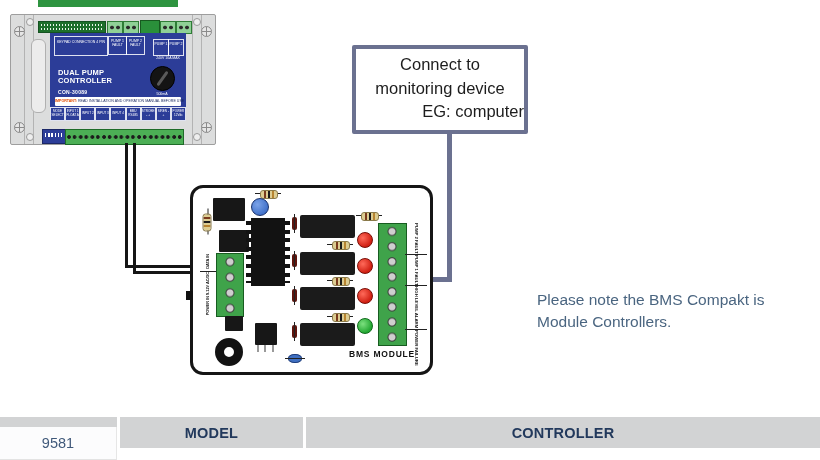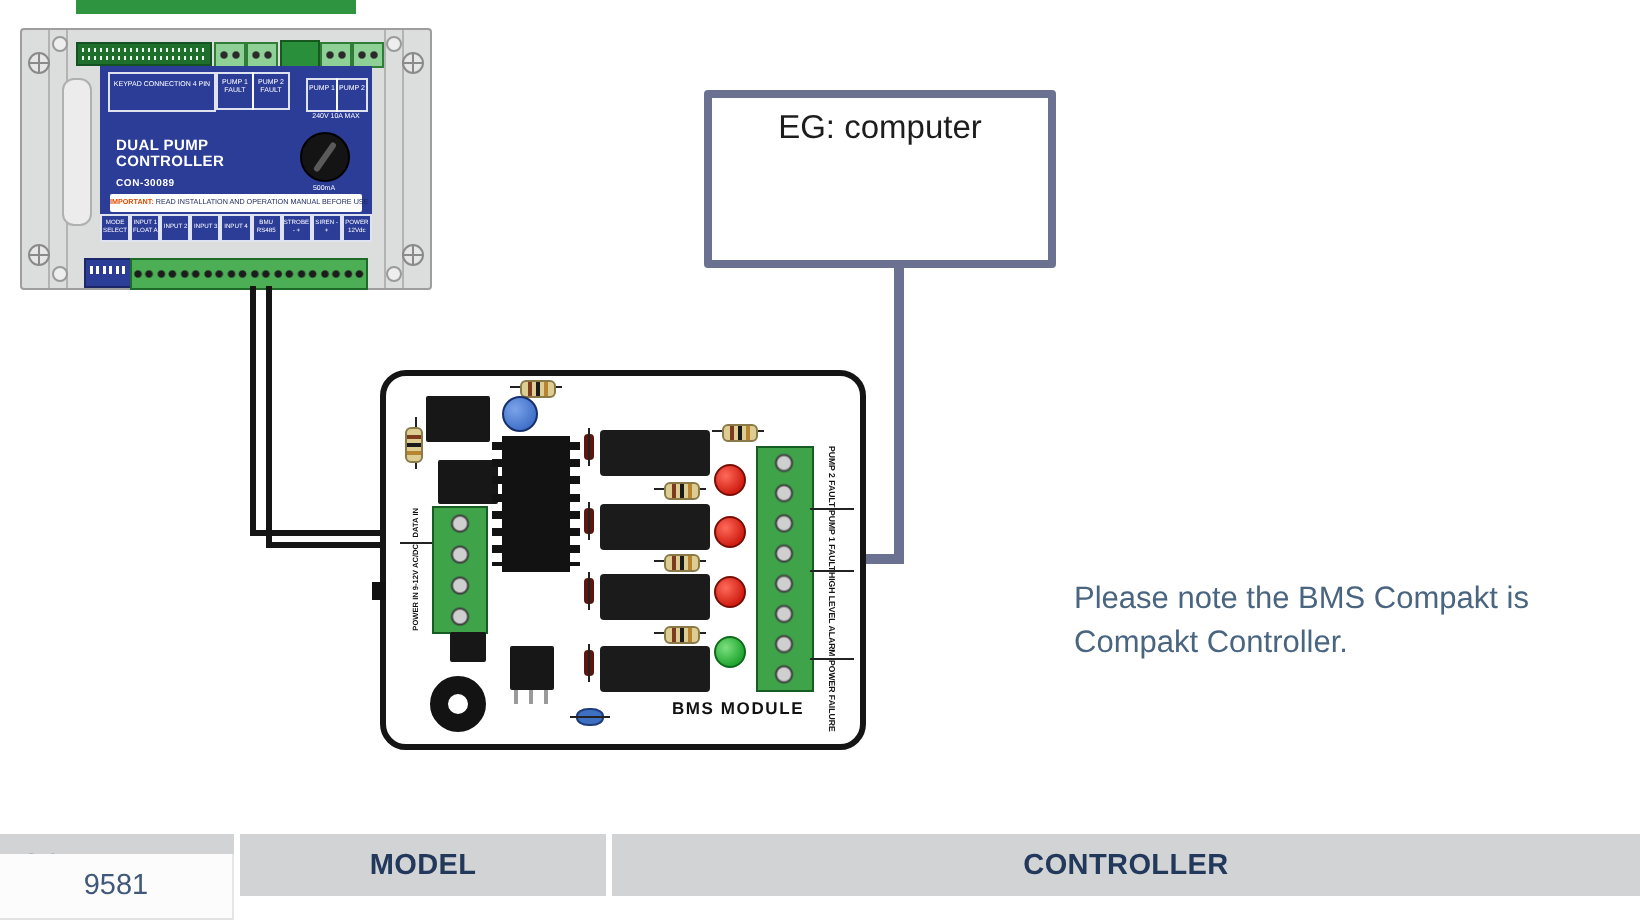--- a/index.html
+++ b/index.html
@@ -87,21 +87,21 @@
   #right-labels .sect{flex:1;display:flex;align-items:center;justify-content:center;border-top:1px solid #222;}
   #right-labels .sect:first-child{border-top:none;}
   #left-labels{left:7px;top:65px;width:16px;height:62px;display:flex;flex-direction:column;}
   #left-labels .sect{flex:1;display:flex;align-items:center;justify-content:center;border-top:1px solid #222;}
   #left-labels .sect:first-child{border-top:none;}
   #left-labels .vtext{font-size:3.8px;text-align:center;}
   #toroid{left:22px;top:150px;width:28px;height:28px;border:9px solid #131313;border-radius:50%;background:#fff;box-sizing:border-box;}
   #transistor-legs{left:64px;top:157px;width:18px;height:7px;background:repeating-linear-gradient(90deg,#9a9a9a 0 2px,transparent 2px 7.5px);}
   #diode-blue{left:95px;top:166px;width:12px;height:7px;background:#3f6fc1;border:1px solid #1d3d7d;border-radius:45%;}
   #diode-blue::before{content:"";position:absolute;left:-4px;right:-4px;top:2.5px;height:1.3px;background:#222;}
-  #board-title{left:130px;top:161px;width:92px;font-size:8.5px;font-weight:bold;letter-spacing:.8px;color:#111;text-align:center;}
+  #board-title{left:143px;top:161px;width:92px;font-size:8.5px;font-weight:bold;letter-spacing:.8px;color:#111;text-align:center;}
   #board-stub{left:-7px;top:103px;width:7px;height:9px;background:#111;}
 
   
   #note{left:537px;top:289px;width:250px;font-size:15.5px;line-height:22px;color:#4a6580;}
   #note span{display:block;}
 
   
   .trow{left:0;width:820px;display:flex;}
   #thead{top:394px;height:31px;margin-top:23px;}
   #tbody{top:427px;height:33px;}
@@ -172,21 +172,23 @@
     <div class="abs" id="dip"></div>
     <div class="abs" id="ctl-bstrip"></div>
   </div>
 
   <div class="abs wire" style="left:125px;top:143px;width:2.5px;height:124px;"></div>
   <div class="abs wire" style="left:125px;top:265px;width:65px;height:2.5px;"></div>
   <div class="abs wire" style="left:133px;top:143px;width:2.5px;height:131px;"></div>
   <div class="abs wire" style="left:133px;top:271px;width:57px;height:2.5px;"></div>
 
   <div class="abs" id="callout">
-    <span style="display:block;">EG: computer</span>
+    <span style="display:block;">Connect to</span>
+    <span style="display:block;">monitoring device</span>
+    <span style="display:block;text-align:right;">EG: computer</span>
   </div>
   <div class="abs slate" style="left:447px;top:130px;width:5px;height:152px;"></div>
   <div class="abs slate" style="left:431px;top:277px;width:21px;height:5px;"></div>
 
   <div class="abs" id="board">
     <div class="abs" id="board-stub"></div>
 
     <div class="abs resistor" style="left:62px;top:2px;">
         <span class="rbody"></span>
       </div>
@@ -255,21 +257,21 @@
     <div class="abs blk" style="left:32px;top:128px;width:18px;height:15px;"></div>
     <div class="abs" id="toroid"></div>
     <div class="abs blk" style="left:62px;top:135px;width:22px;height:22px;"></div>
     <div class="abs" id="transistor-legs"></div>
     <div class="abs" id="diode-blue"></div>
     <div class="abs" id="board-title">BMS MODULE</div>
   </div>
 
   <div class="abs" id="note">
     <span>Please note the BMS Compakt is</span>
-    <span>Compakt Controller.</span>
+    <span>Module Controllers.</span>
   </div>
 
   <div class="abs trow" id="thead">
     <div class="tcell c0">CODE</div>
     <div class="tcell c1">MODEL</div>
     <div class="tcell c2">CONTROLLER</div>
   </div>
   <div class="abs trow" id="tbody">
     <div class="tcell c0">9581</div>
   </div>

